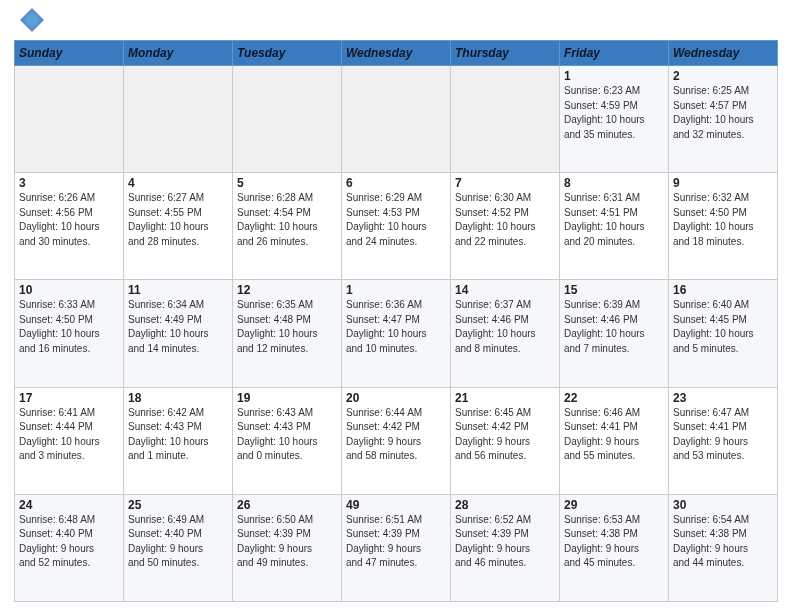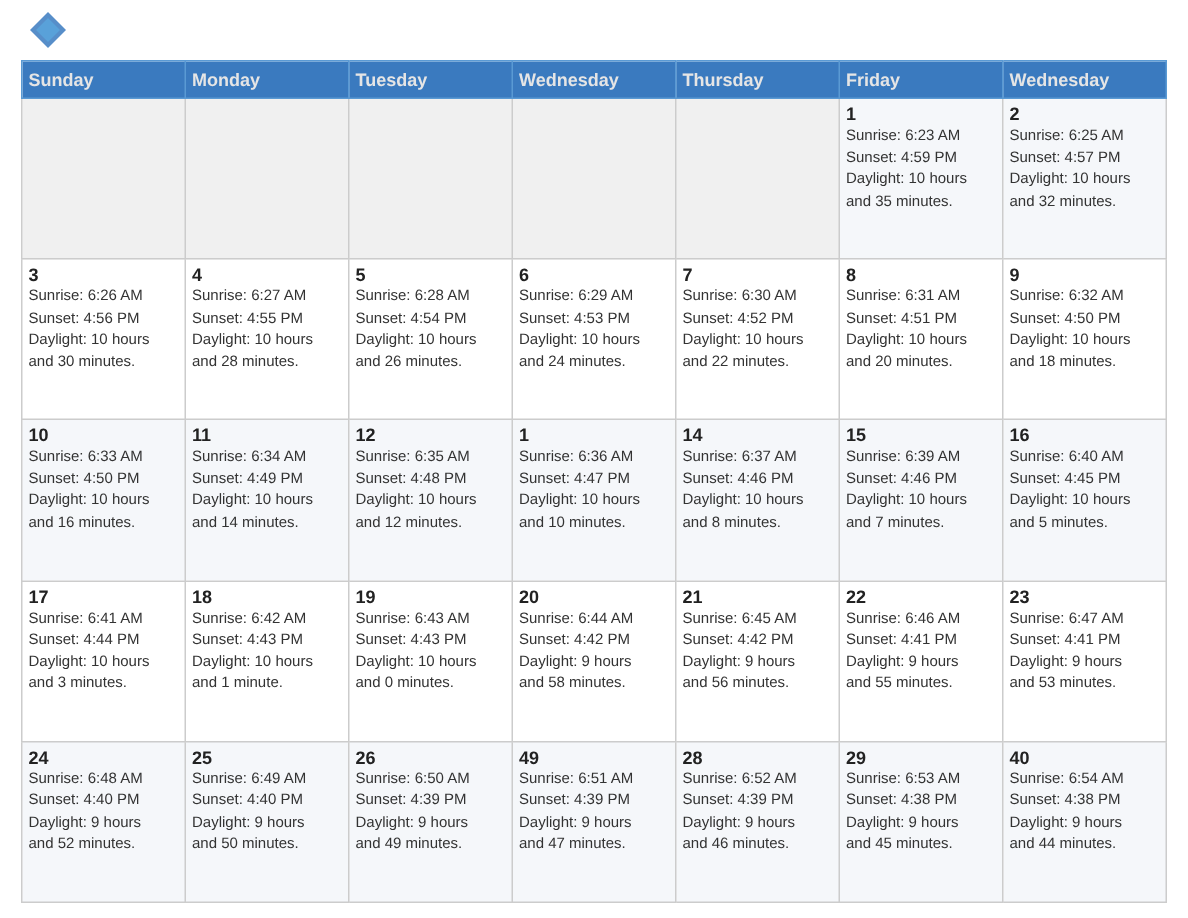--- a/index.html
+++ b/index.html
@@ -54,26 +54,27 @@
       color: #444;
     }
     .calendar {
       width: 100%;
       border-collapse: collapse;
       flex: 1;
       table-layout: fixed;
     }
     .calendar thead th {
       background: #3a7abf;
-      color: #e5e5e5;
+      color: #0f172a;
       font-size: 12px;
       font-weight: bold;
       padding: 5px 4px;
       text-align: left;
       border: 1px solid #5a9ad4;
+      font-style: italic;
     }
     .calendar tbody td {
       border: 1px solid #ccc;
       vertical-align: top;
       padding: 3px 4px;
       font-size: 9.5px;
       color: #333;
       background: #fff;
       height: 86px;
     }
@@ -258,19 +259,19 @@
           </td>
           <td>
             <span class="day-num">28</span>
             <div class="day-info">Sunrise: 6:52 AM<br>Sunset: 4:39 PM<br>Daylight: 9 hours<br>and 46 minutes.</div>
           </td>
           <td>
             <span class="day-num">29</span>
             <div class="day-info">Sunrise: 6:53 AM<br>Sunset: 4:38 PM<br>Daylight: 9 hours<br>and 45 minutes.</div>
           </td>
           <td>
-            <span class="day-num">40</span>
+            <span class="day-num">30</span>
             <div class="day-info">Sunrise: 6:54 AM<br>Sunset: 4:38 PM<br>Daylight: 9 hours<br>and 44 minutes.</div>
           </td>
         </tr>
       </tbody>
   </table>
 </div>
 
 </body></html>

